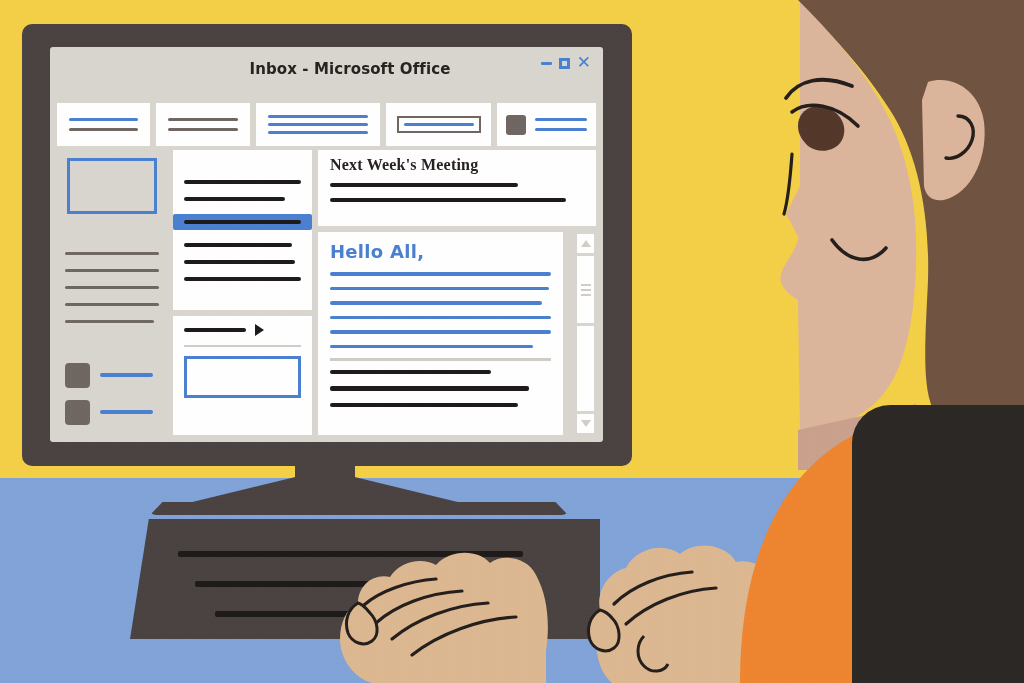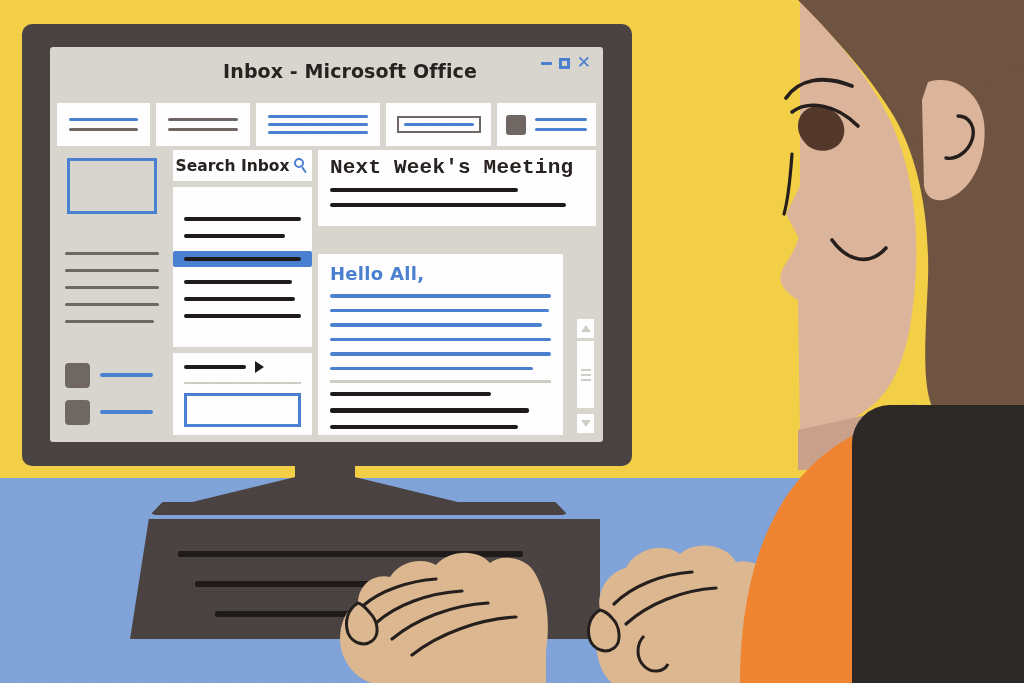--- a/index.html
+++ b/index.html
@@ -32,21 +32,21 @@
   .stand-neck{position:absolute;left:295px;top:466px;width:60px;height:14px;background:#4a4240;}
   .stand-base{
     position:absolute;left:181px;top:474px;width:288px;height:32px;background:#4a4240;
     clip-path:polygon(44% 0%,56% 0%,100% 96%,100% 100%,0% 100%,0% 96%);
   }
 
   
   .titlebar{position:absolute;left:0;top:0;width:553px;height:56px;}
   .win-title{
     position:absolute;left:0;top:13px;width:600px;text-align:center;
-    font-family:"DejaVu Sans",sans-serif;font-weight:700;font-size:19px;
+    font-family:"DejaVu Sans",sans-serif;font-weight:700;font-size:15px;
     color:#27211f;letter-spacing:.1px;
   }
   .win-ctrls{
     position:absolute;right:12px;top:9px;display:flex;align-items:center;gap:7px;
     color:#4a7fd0;font-size:15px;font-weight:700;line-height:1;
   }
   .wc-min{display:block;width:11px;height:3px;background:#4a7fd0;border-radius:1px;}
   .wc-max{display:block;width:11px;height:11px;border:3px solid #4a7fd0;box-sizing:border-box;}
   .wc-close{display:block;font-size:17px;font-weight:700;color:#4a7fd0;margin-top:-2px;}
 
@@ -104,25 +104,25 @@
   .comp-top{display:flex;align-items:center;gap:9px;}
   .comp-top .ln{width:62px;height:4px;background:#1d1a19;}
   .tri{width:0;height:0;border-left:9px solid #1d1a19;border-top:6px solid transparent;
        border-bottom:6px solid transparent;}
   .comp-div{margin:9px 0 9px 0;height:2px;background:#cfccc6;}
   .comp-box{flex:1;border:3px solid #4a7fd0;box-sizing:border-box;max-height:42px;}
 
   
   .read{flex:1;display:flex;flex-direction:column;gap:6px;}
   .read-head{height:76px;background:#fefefe;padding:6px 12px 0 12px;box-sizing:border-box;}
-  .read-subject{font-family:Liberation Mono, monospace;font-weight:700;font-size:21px;
+  .read-subject{font-family:Liberation Serif, serif;font-weight:700;font-size:16px;
                 color:#27211f;letter-spacing:.2px;}
   .read-meta{margin-top:9px;display:flex;flex-direction:column;gap:11px;}
   .read-meta .ln{height:4px;background:#1d1a19;}
-  .read-body-wrap{flex:1;display:flex;gap:12px;align-items:flex-end;}
+  .read-body-wrap{flex:1;display:flex;gap:12px;}
   .read-body{flex:1;background:#fefefe;padding:9px 12px 6px 12px;box-sizing:border-box;
              display:flex;flex-direction:column;}
   .greeting{font-family:"DejaVu Sans",sans-serif;font-weight:700;font-size:18px;color:#4a7fd0;
             letter-spacing:.3px;}
   .body-lines{margin-top:10px;display:flex;flex-direction:column;gap:11px;}
   .body-lines .ln{height:3.5px;background:#4a7fd0;}
   .body-div{margin:10px 0 9px 0;height:2.5px;background:#cfccc6;}
   .sig-lines{display:flex;flex-direction:column;gap:12px;}
   .sig-lines .ln{height:4.5px;background:#1d1a19;}
 
@@ -234,27 +234,20 @@
               <span class="acct-ln"></span>
             </div>
             <div class="acct">
               <span class="acct-sq"></span>
               <span class="acct-ln"></span>
             </div>
           </div>
         </div>
 
         <div class="list">
-          <div class="search-bar">
-            <span class="search-label">Search Inbox</span>
-            <span class="mag">
-              <span class="mag-c"></span>
-                <span class="mag-h"></span>
-            </span>
-          </div>
           <div class="msgs">
             <div class="msg-row">
                 <span class="ln"></span>
               </div>
             <div class="msg-row">
                 <span class="ln" style="flex:0 0 86%"></span>
               </div>
             <div class="msg-row msg-sel">
                 <span class="ln"></span>
               </div>

